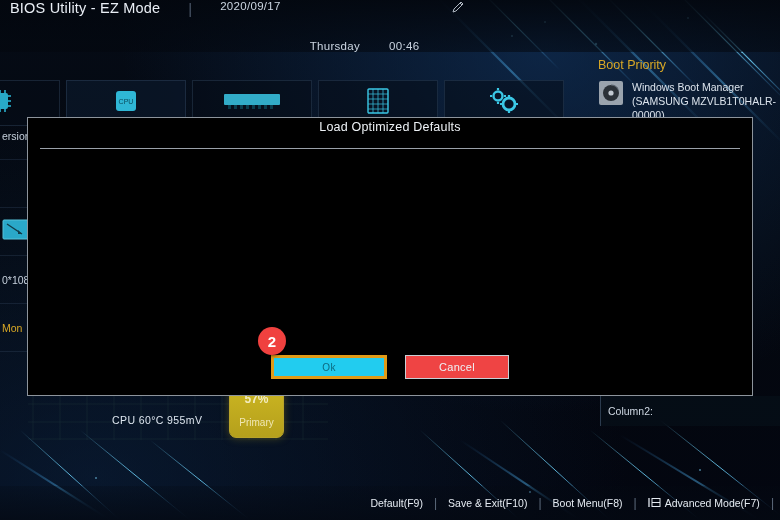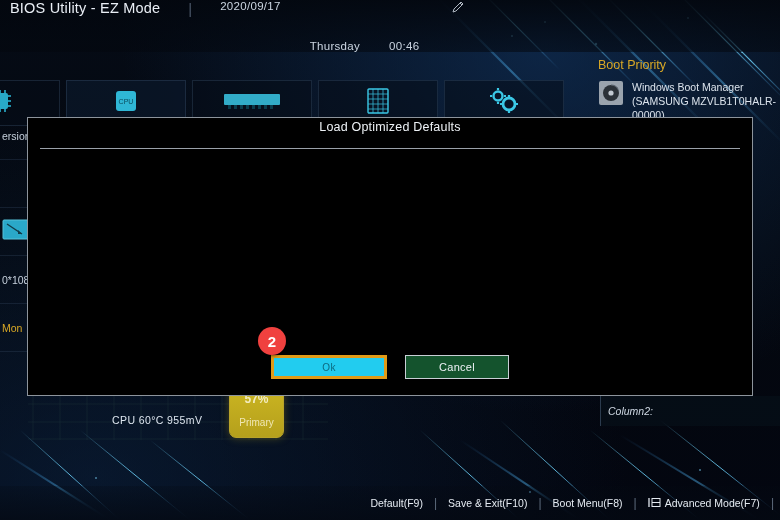--- a/index.html
+++ b/index.html
@@ -74,21 +74,20 @@
   }
   #fan-pct { color:#f3ecbf; font-size:12px; font-weight:bold; }
   #fan-label { color:#efe7b4; font-size:10px; margin-top:11px; }
 
   
   #col2panel {
     position:absolute; left:600px; top:396px; width:180px; height:30px;
     border-left:1px solid rgba(90,115,145,0.45);
     display:flex; align-items:center; padding-left:7px;
     background:rgba(8,18,28,0.55);
-    font-style:italic;
   }
   #col2label { color:#cfd8e3; font-size:10.5px; }
 
   
   #dialog {
     position:absolute; left:27px; top:117px; width:726px; height:279px;
     background:#000; border:1px solid #8d949c; z-index:40;
   }
   #dlg-title {
     text-align:center; color:#eef2f6; font-size:12.5px;
@@ -107,21 +106,21 @@
   }
   #ok-wrap { position:relative; }
   #ok-button {
     width:116px; height:24px;
     background:#22ccef; border:3px solid #e09b18;
     display:flex; align-items:center; justify-content:center;
     color:#0d6a80; font-size:10px; letter-spacing:.3px;
   }
   #cancel-button {
     width:104px; height:24px;
-    background:#14532d; border:1px solid #c9cfd6;
+    background:#ef4444; border:1px solid #c9cfd6;
     display:flex; align-items:center; justify-content:center;
     color:#eef2f6; font-size:11px; letter-spacing:.3px;
   }
   #step-badge {
     position:absolute; left:-13px; top:-28px;
     width:28px; height:28px; border-radius:50%;
     background:#f0413f; color:#fff;
     display:flex; align-items:center; justify-content:center;
     font-size:15px; font-weight:bold; z-index:3;
     box-shadow:0 1px 3px rgba(0,0,0,.5);

